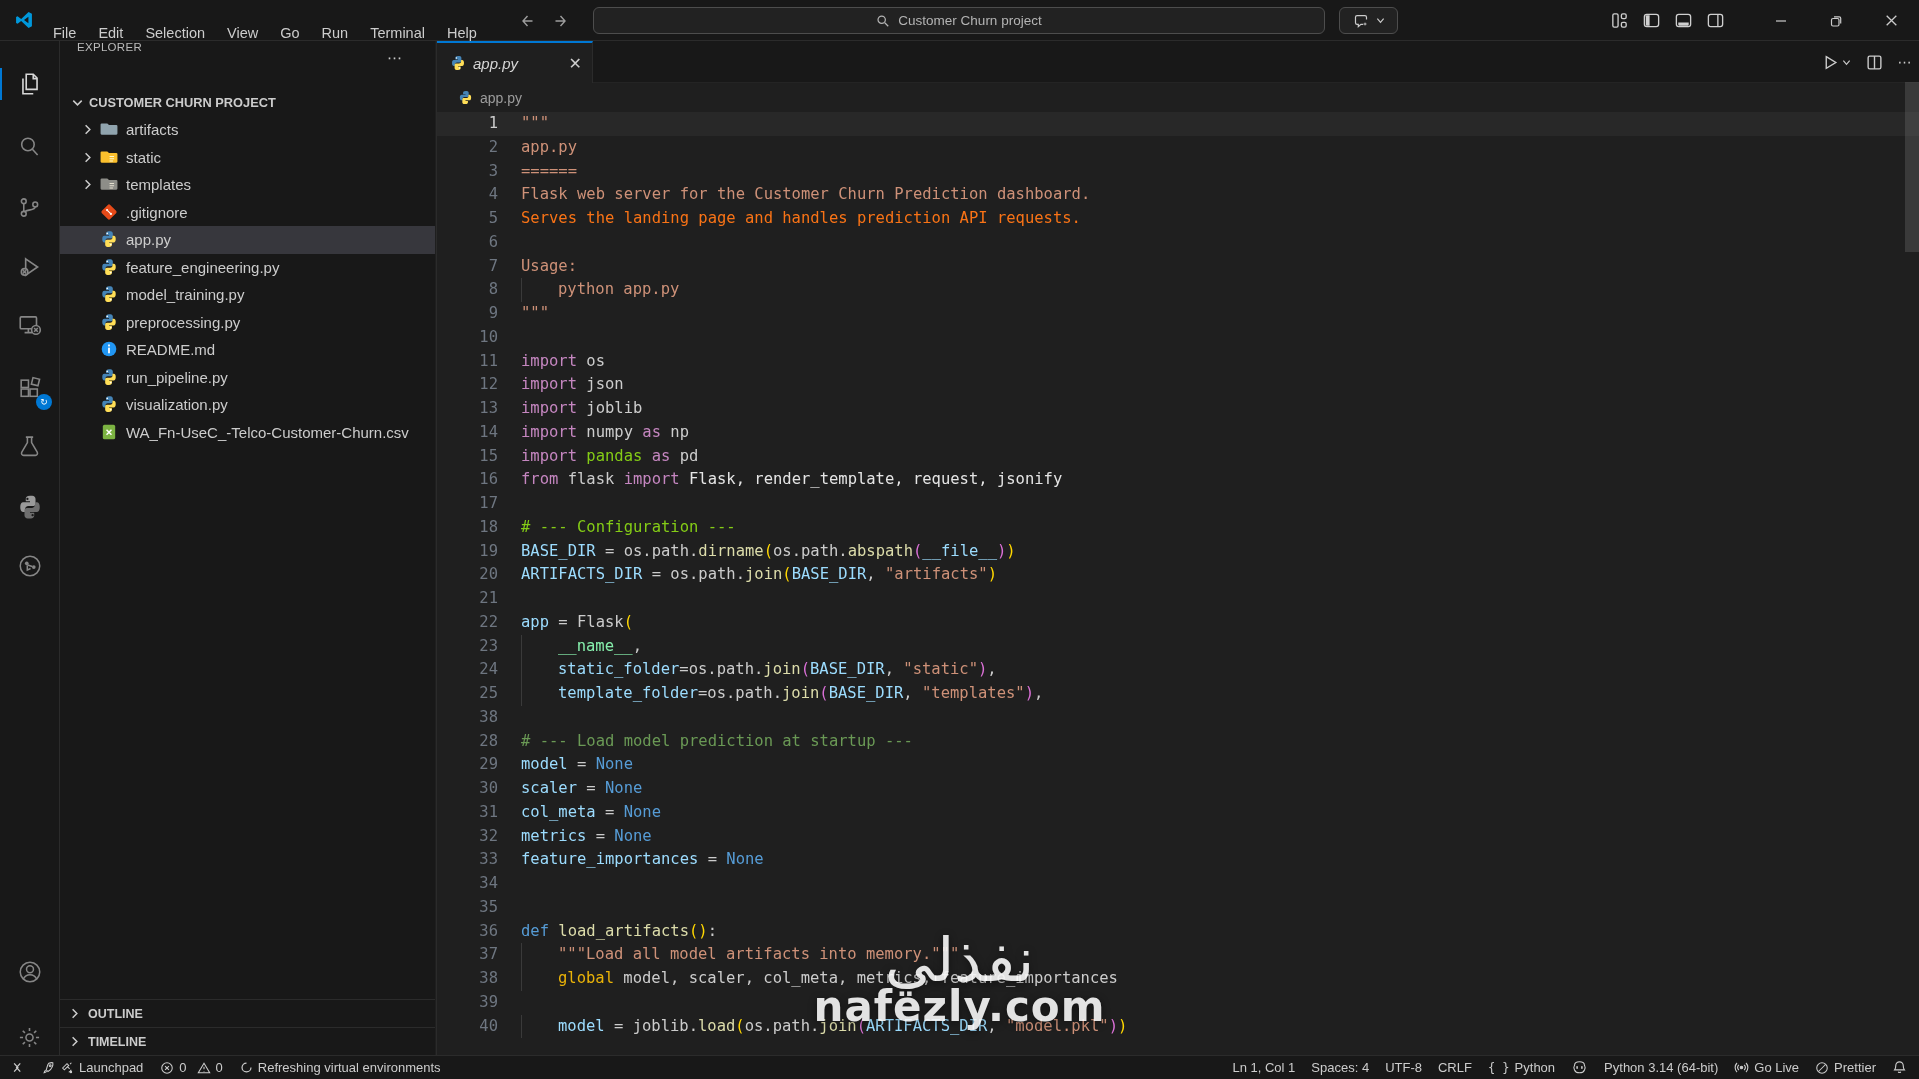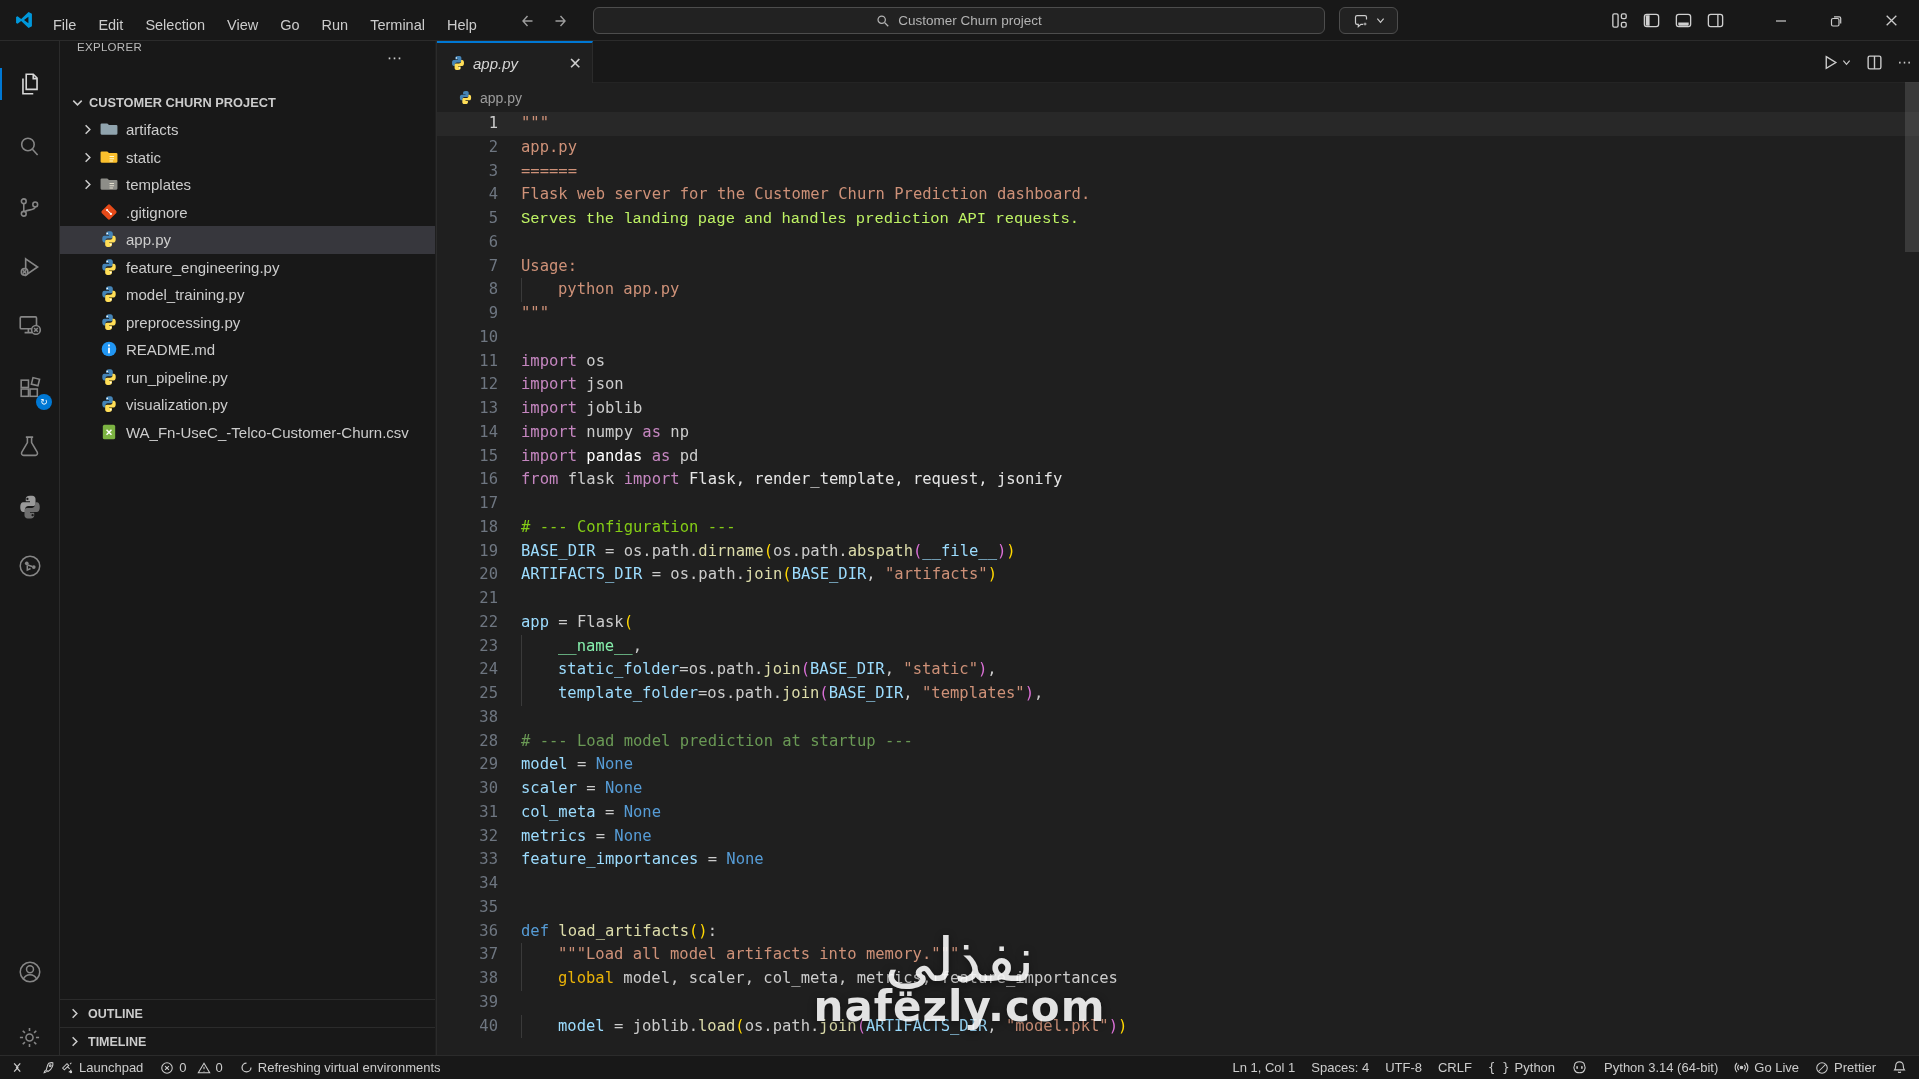--- a/index.html
+++ b/index.html
@@ -5,21 +5,21 @@
   * { margin:0; padding:0; box-sizing:border-box; }
   html,body { background:#000; }
   #app { position:relative; width:1919px; height:1079px; background:#1f1f1f; overflow:hidden;
          font-family:"Liberation Sans",sans-serif; color:#cccccc; }
   svg { display:block; }
 
   
   .titlebar { position:absolute; top:0; left:0; right:0; height:41px; background:#181818;
               border-bottom:1px solid #2b2b2b; }
   .vscode-logo { position:absolute; left:14px; top:10px; }
-  .menus { position:absolute; left:42px; top:4px; height:41px; display:flex; align-items:center; }
+  .menus { position:absolute; left:42px; top:12px; height:41px; display:flex; align-items:center; }
   .menu-item { padding:0 11px; font-size:14.5px; color:#cccccc; height:28px; line-height:28px;
                border-radius:5px; cursor:default; }
   .nav-arrows { position:absolute; left:518px; top:0; height:41px; display:flex; align-items:center; gap:20px;
                 color:#9d9d9d; font-size:17px; }
   .cmd-center { position:absolute; left:593px; top:7px; width:732px; height:27px; background:#222222;
                 border:1px solid #4d4d4d; border-radius:6px; display:flex; align-items:center;
                 justify-content:center; gap:8px; color:#b4b4b4; font-size:13.5px; }
   .copilot-box { position:absolute; left:1339px; top:7px; width:59px; height:27px; background:#222222;
                  border:1px solid #4d4d4d; border-radius:6px; display:flex; align-items:center;
                  justify-content:center; gap:7px; color:#cccccc; }
@@ -511,31 +511,31 @@
           </svg>
       </span>
       <span>app.py</span>
     </div>
     <div class="code-area">
       <div id="code-lines">
           <div class="cline current"><span class="ln">1</span><span class="lc"><span style="color: rgb(206, 145, 120);">"""</span></span></div>
           <div class="cline"><span class="ln">2</span><span class="lc"><span style="color: rgb(206, 145, 120);">app.py</span></span></div>
           <div class="cline"><span class="ln">3</span><span class="lc"><span style="color: rgb(206, 145, 120);">======</span></span></div>
           <div class="cline"><span class="ln">4</span><span class="lc"><span style="color: rgb(206, 145, 120);">Flask web server for the Customer Churn Prediction dashboard.</span></span></div>
-          <div class="cline"><span class="ln">5</span><span class="lc"><span style="color: #bef264; font-family: Liberation Mono, monospace;">Serves the landing page and handles prediction API requests.</span></span></div>
+          <div class="cline"><span class="ln">5</span><span class="lc"><span style="color: #f97316;">Serves the landing page and handles prediction API requests.</span></span></div>
           <div class="cline"><span class="ln">6</span><span class="lc"></span></div>
           <div class="cline"><span class="ln">7</span><span class="lc"><span style="color: rgb(206, 145, 120);">Usage:</span></span></div>
           <div class="cline"><span class="ln">8</span><span class="lc"><span class="indent-guide"></span><span style="color: rgb(206, 145, 120);">python app.py</span></span></div>
           <div class="cline"><span class="ln">9</span><span class="lc"><span style="color: rgb(206, 145, 120);">"""</span></span></div>
           <div class="cline"><span class="ln">10</span><span class="lc"></span></div>
           <div class="cline"><span class="ln">11</span><span class="lc"><span style="color: rgb(197, 134, 192);">import</span><span style="color: rgb(204, 204, 204);"> os</span></span></div>
           <div class="cline"><span class="ln">12</span><span class="lc"><span style="color: rgb(197, 134, 192);">import</span><span style="color: rgb(204, 204, 204);"> json</span></span></div>
           <div class="cline"><span class="ln">13</span><span class="lc"><span style="color: rgb(197, 134, 192);">import</span><span style="color: rgb(204, 204, 204);"> joblib</span></span></div>
           <div class="cline"><span class="ln">14</span><span class="lc"><span style="color: rgb(197, 134, 192);">import</span><span style="color: rgb(204, 204, 204);"> numpy </span><span style="color: rgb(197, 134, 192);">as</span><span style="color: rgb(204, 204, 204);"> np</span></span></div>
-          <div class="cline"><span class="ln">15</span><span class="lc"><span style="color: rgb(197, 134, 192);">import</span><span style="color: #ffffff;"> pandas </span><span style="color: rgb(197, 134, 192);">as</span><span style="color: rgb(204, 204, 204);"> pd</span></span></div>
+          <div class="cline"><span class="ln">15</span><span class="lc"><span style="color: rgb(197, 134, 192);">import</span><span style="color: #84cc16;"> pandas </span><span style="color: rgb(197, 134, 192);">as</span><span style="color: rgb(204, 204, 204);"> pd</span></span></div>
           <div class="cline"><span class="ln">16</span><span class="lc"><span style="color: rgb(197, 134, 192);">from</span><span style="color: rgb(204, 204, 204);"> flask </span><span style="color: rgb(197, 134, 192);">import</span><span style="color: #e5e5e5;"> Flask, render_template, request, jsonify</span></span></div>
           <div class="cline"><span class="ln">17</span><span class="lc"></span></div>
           <div class="cline"><span class="ln">18</span><span class="lc"><span style="color: #84cc16;"># --- Configuration ---</span></span></div>
           <div class="cline"><span class="ln">19</span><span class="lc"><span style="color: rgb(156, 220, 254);">BASE_DIR</span><span style="color: rgb(204, 204, 204);"> = os.path.</span><span style="color: rgb(220, 220, 170);">dirname</span><span style="color: rgb(255, 215, 0);">(</span><span style="color: rgb(204, 204, 204);">os.path.</span><span style="color: rgb(220, 220, 170);">abspath</span><span style="color: rgb(218, 112, 214);">(</span><span style="color: rgb(156, 220, 254);">__file__</span><span style="color: rgb(218, 112, 214);">)</span><span style="color: rgb(255, 215, 0);">)</span></span></div>
           <div class="cline"><span class="ln">20</span><span class="lc"><span style="color: rgb(156, 220, 254);">ARTIFACTS_DIR</span><span style="color: rgb(204, 204, 204);"> = os.path.</span><span style="color: rgb(220, 220, 170);">join</span><span style="color: rgb(255, 215, 0);">(</span><span style="color: rgb(156, 220, 254);">BASE_DIR</span><span style="color: rgb(204, 204, 204);">, </span><span style="color: rgb(206, 145, 120);">"artifacts"</span><span style="color: rgb(255, 215, 0);">)</span></span></div>
           <div class="cline"><span class="ln">21</span><span class="lc"></span></div>
           <div class="cline"><span class="ln">22</span><span class="lc"><span style="color: rgb(156, 220, 254);">app</span><span style="color: rgb(204, 204, 204);"> = Flask</span><span style="color: rgb(255, 215, 0);">(</span></span></div>
           <div class="cline"><span class="ln">23</span><span class="lc"><span class="indent-guide"></span><span style="color: #86efac;">__name__</span><span style="color: rgb(204, 204, 204);">,</span></span></div>
           <div class="cline"><span class="ln">24</span><span class="lc"><span class="indent-guide"></span><span style="color: rgb(156, 220, 254);">static_folder</span><span style="color: rgb(204, 204, 204);">=os.path.</span><span style="color: rgb(220, 220, 170);">join</span><span style="color: rgb(218, 112, 214);">(</span><span style="color: rgb(156, 220, 254);">BASE_DIR</span><span style="color: rgb(204, 204, 204);">, </span><span style="color: rgb(206, 145, 120);">"static"</span><span style="color: rgb(218, 112, 214);">)</span><span style="color: rgb(204, 204, 204);">,</span></span></div>
           <div class="cline"><span class="ln">25</span><span class="lc"><span class="indent-guide"></span><span style="color: rgb(156, 220, 254);">template_folder</span><span style="color: rgb(204, 204, 204);">=os.path.</span><span style="color: rgb(220, 220, 170);">join</span><span style="color: rgb(218, 112, 214);">(</span><span style="color: rgb(156, 220, 254);">BASE_DIR</span><span style="color: rgb(204, 204, 204);">, </span><span style="color: rgb(206, 145, 120);">"templates"</span><span style="color: rgb(218, 112, 214);">)</span><span style="color: rgb(204, 204, 204);">,</span></span></div>

